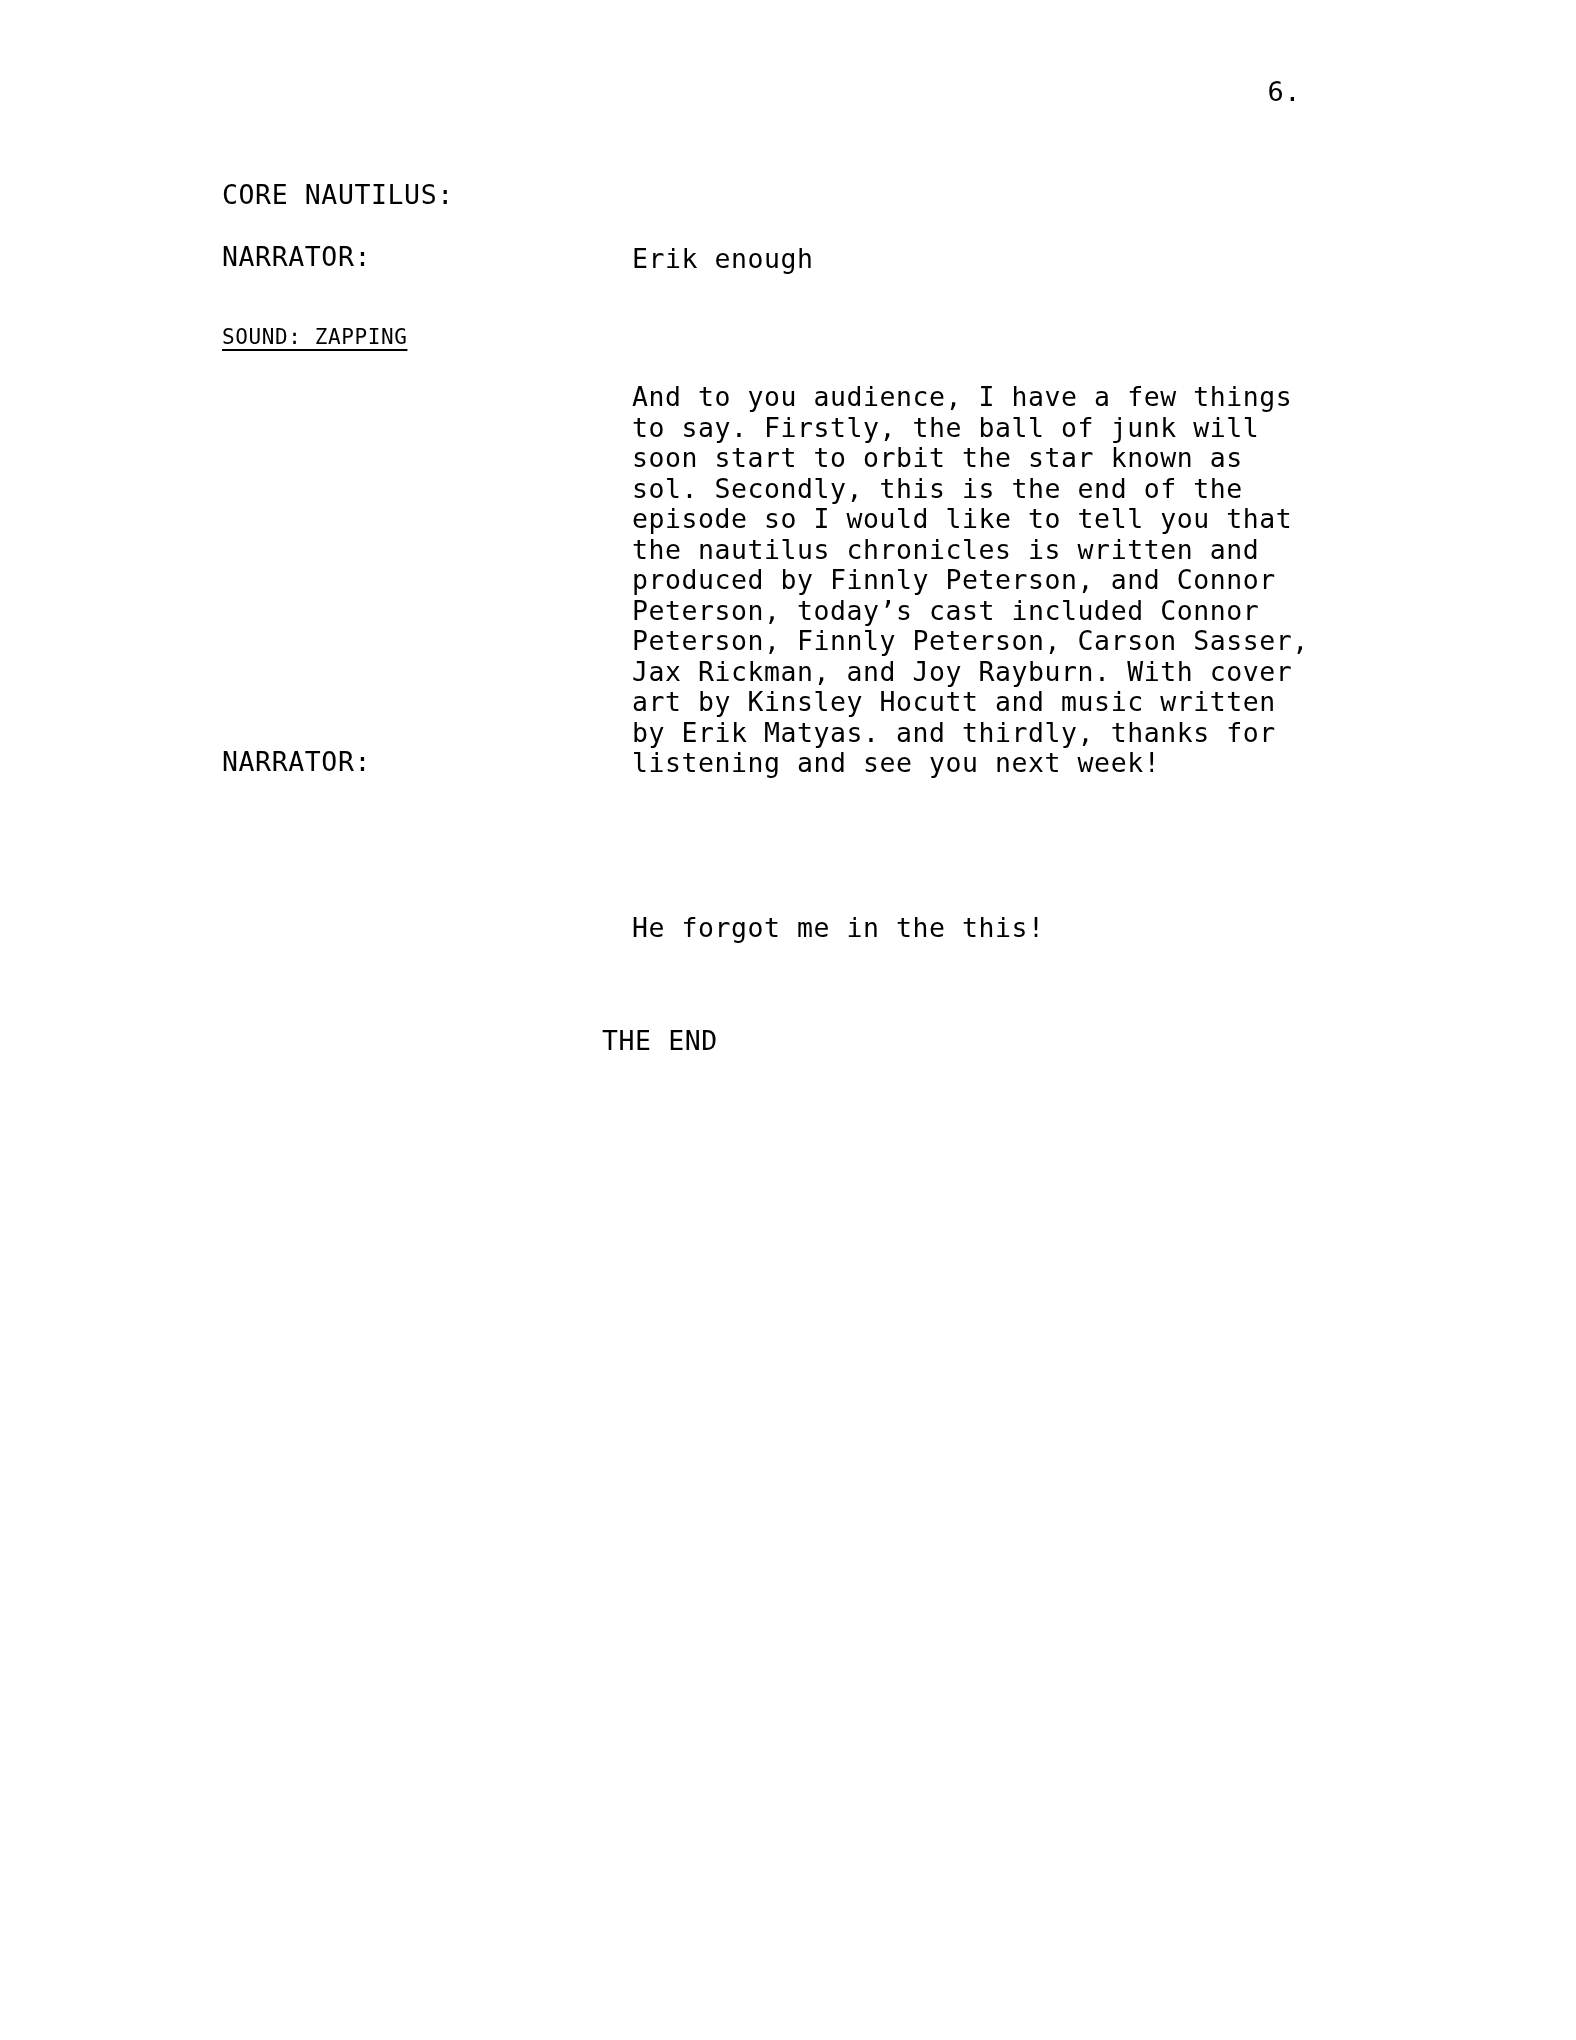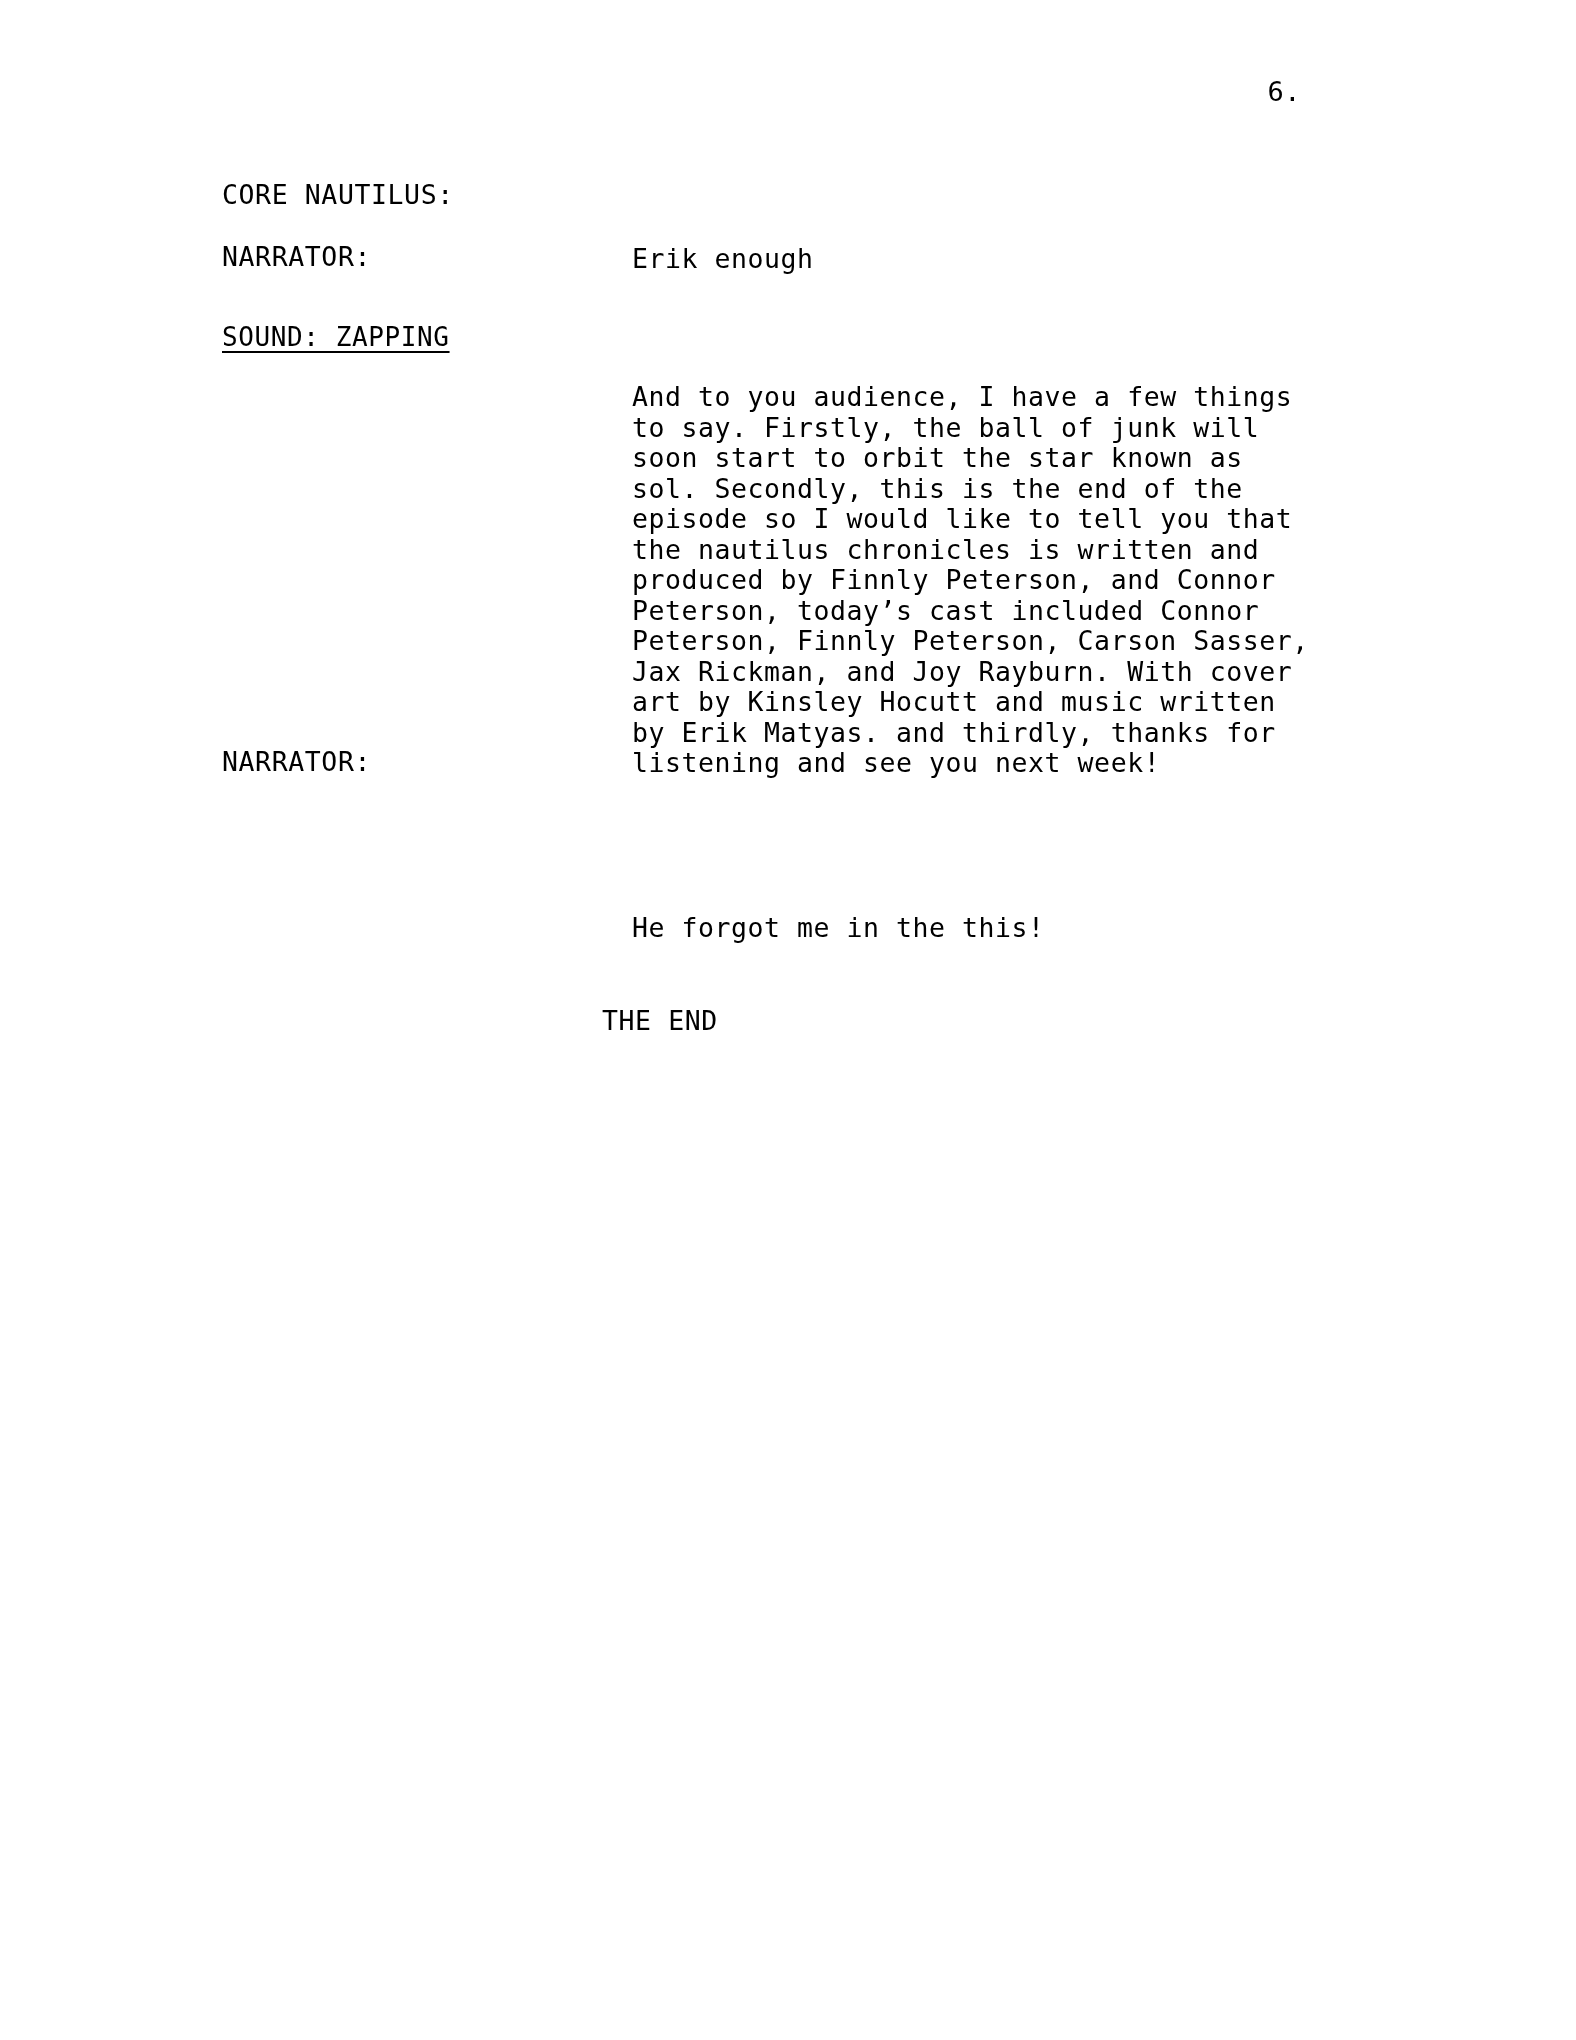--- a/index.html
+++ b/index.html
@@ -49,35 +49,36 @@
     white-space: pre;
   }
   .dialogue {
     flex: 1 1 auto;
     font-size: 26.5px;
     line-height: 30.5px;
     letter-spacing: 0.55px;
     max-width: 690px;
   }
   .sound-heading {
-    font-size: 26px;
+    font-size: 21px;
     line-height: 34px;
     letter-spacing: 0.6px;
     text-decoration: underline;
     text-underline-offset: 5px;
     display: inline-block;
   }
   .spacer-sm { height: 28px; }
   .spacer-md { height: 46px; }
   .spacer-lg { height: 62px; }
   .spacer-xl { height: 78px; }
   .the-end {
     margin-left: 380px;
     font-size: 26.5px;
     letter-spacing: 0.6px;
+    margin-top: 20px;
   }
 </style>
 </head>
 <body>
 
 <div class="page">
 
   <div class="page-number">6.</div>
 
   <div class="script">

